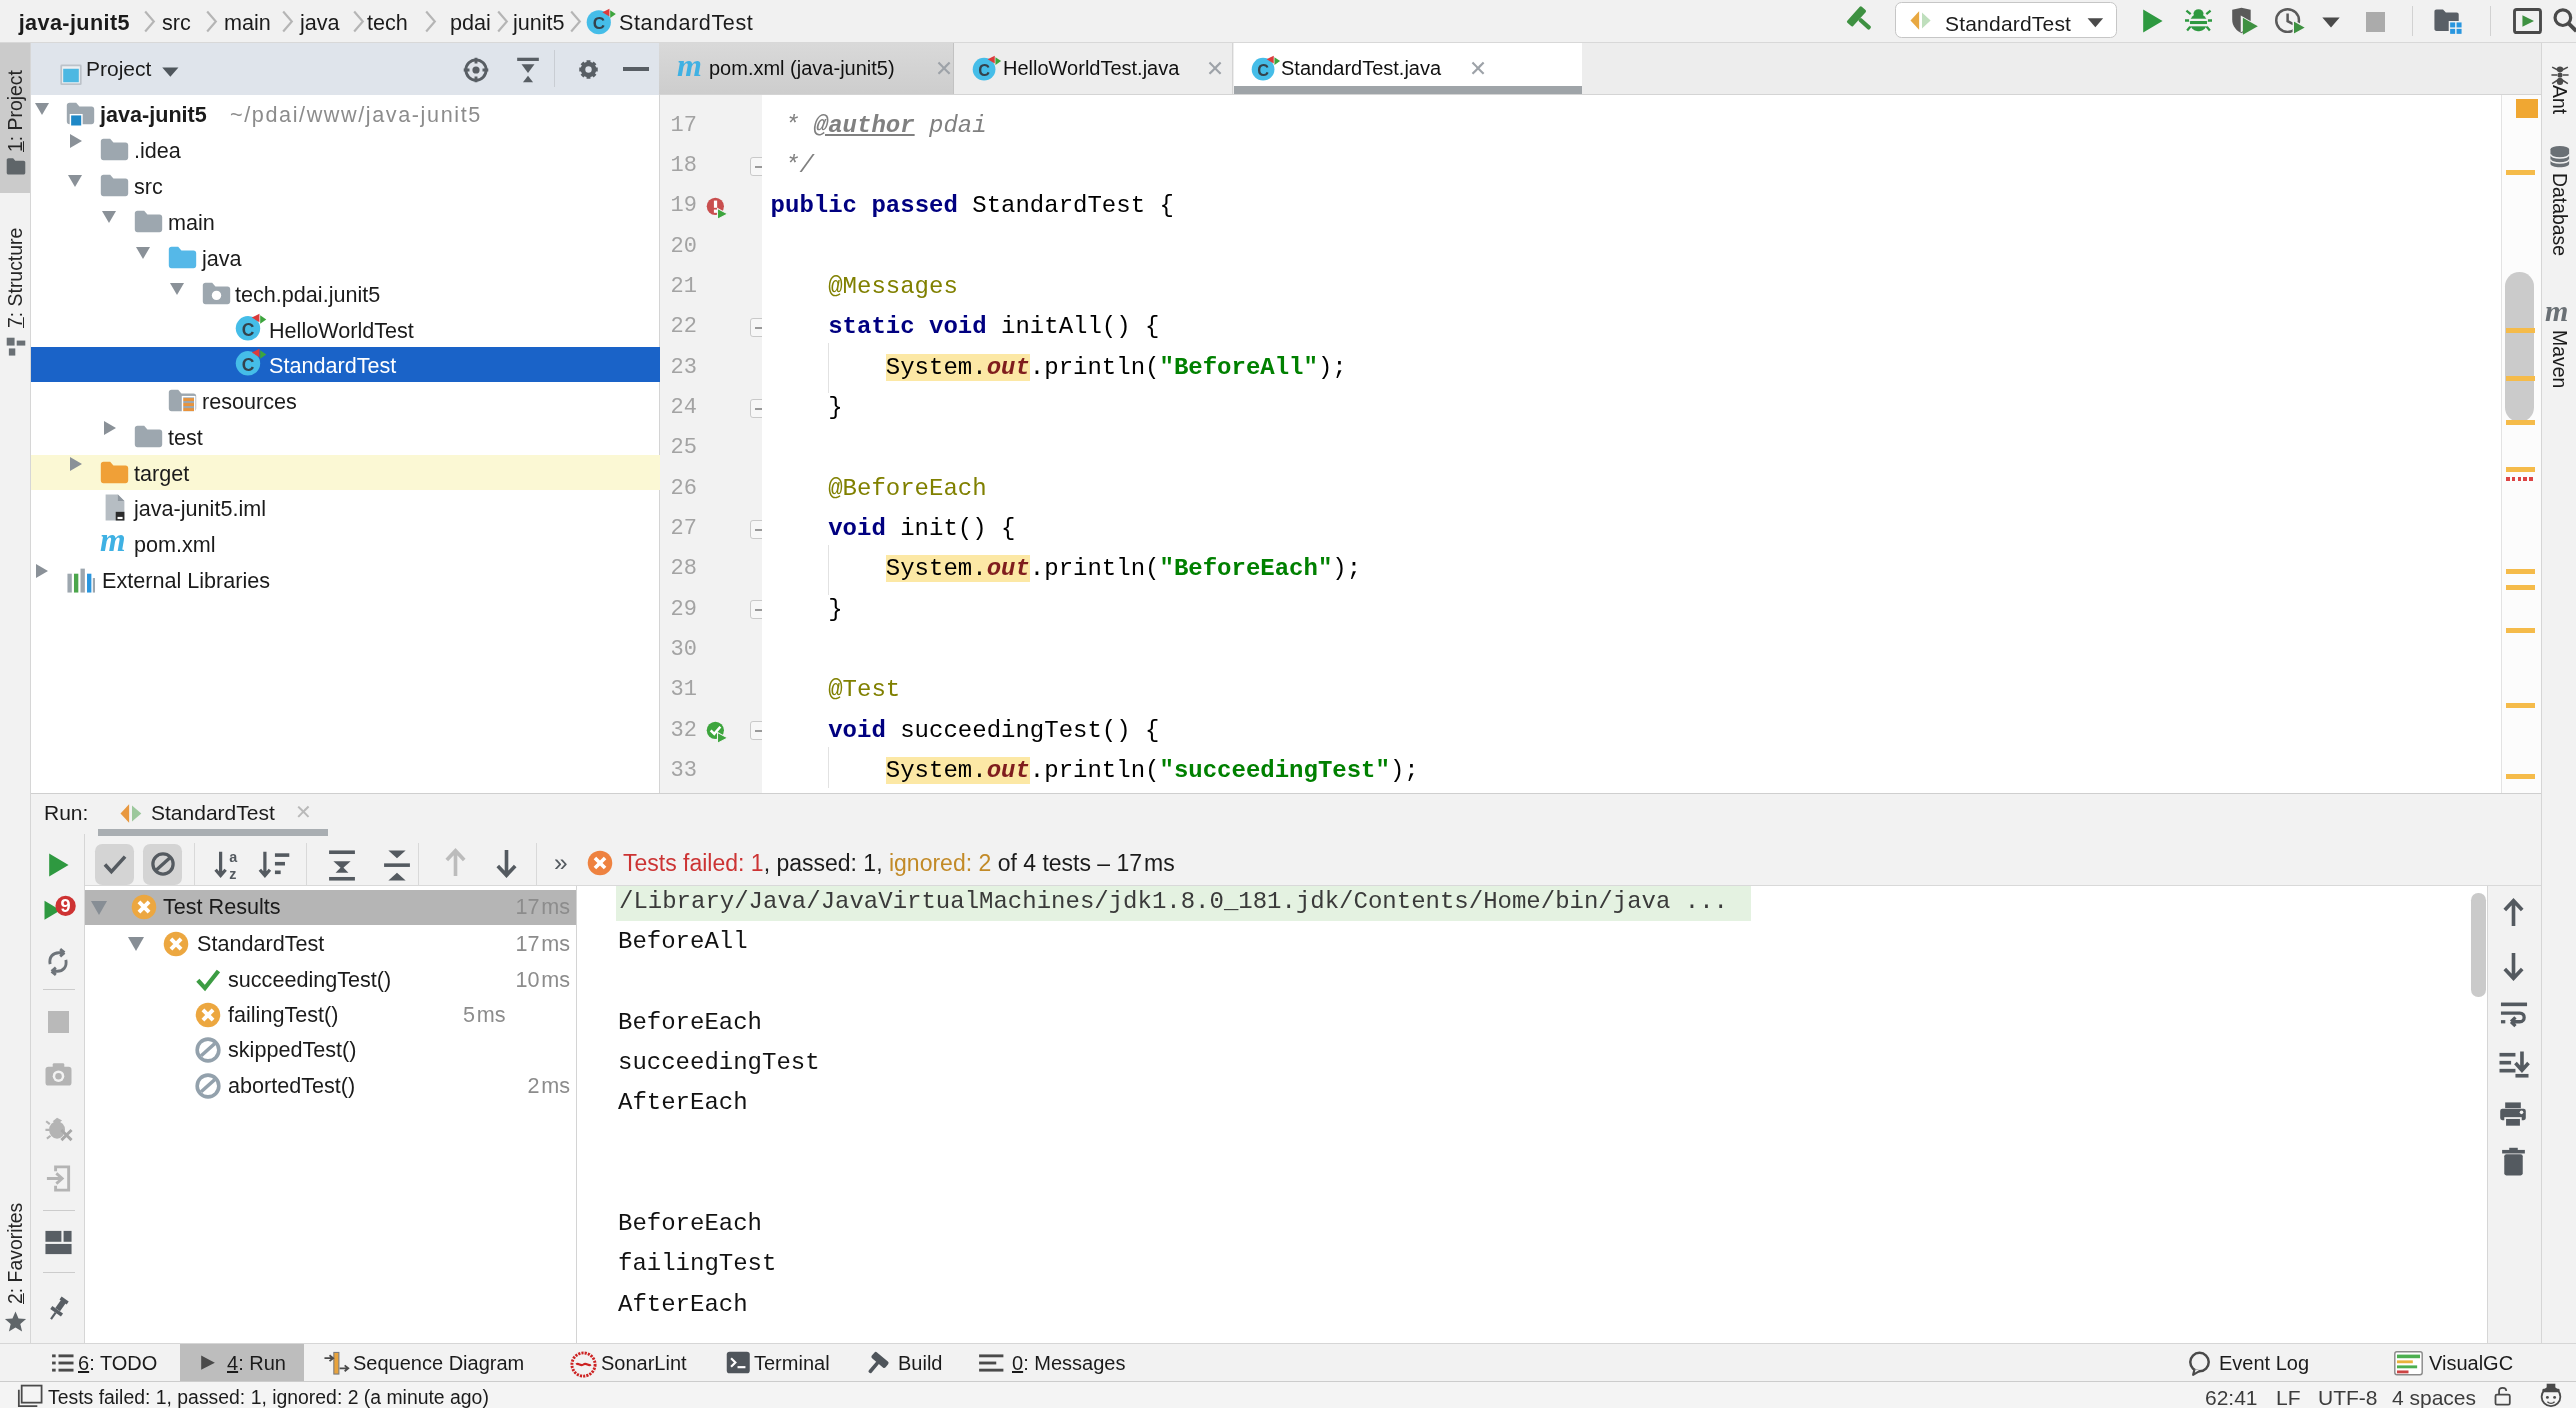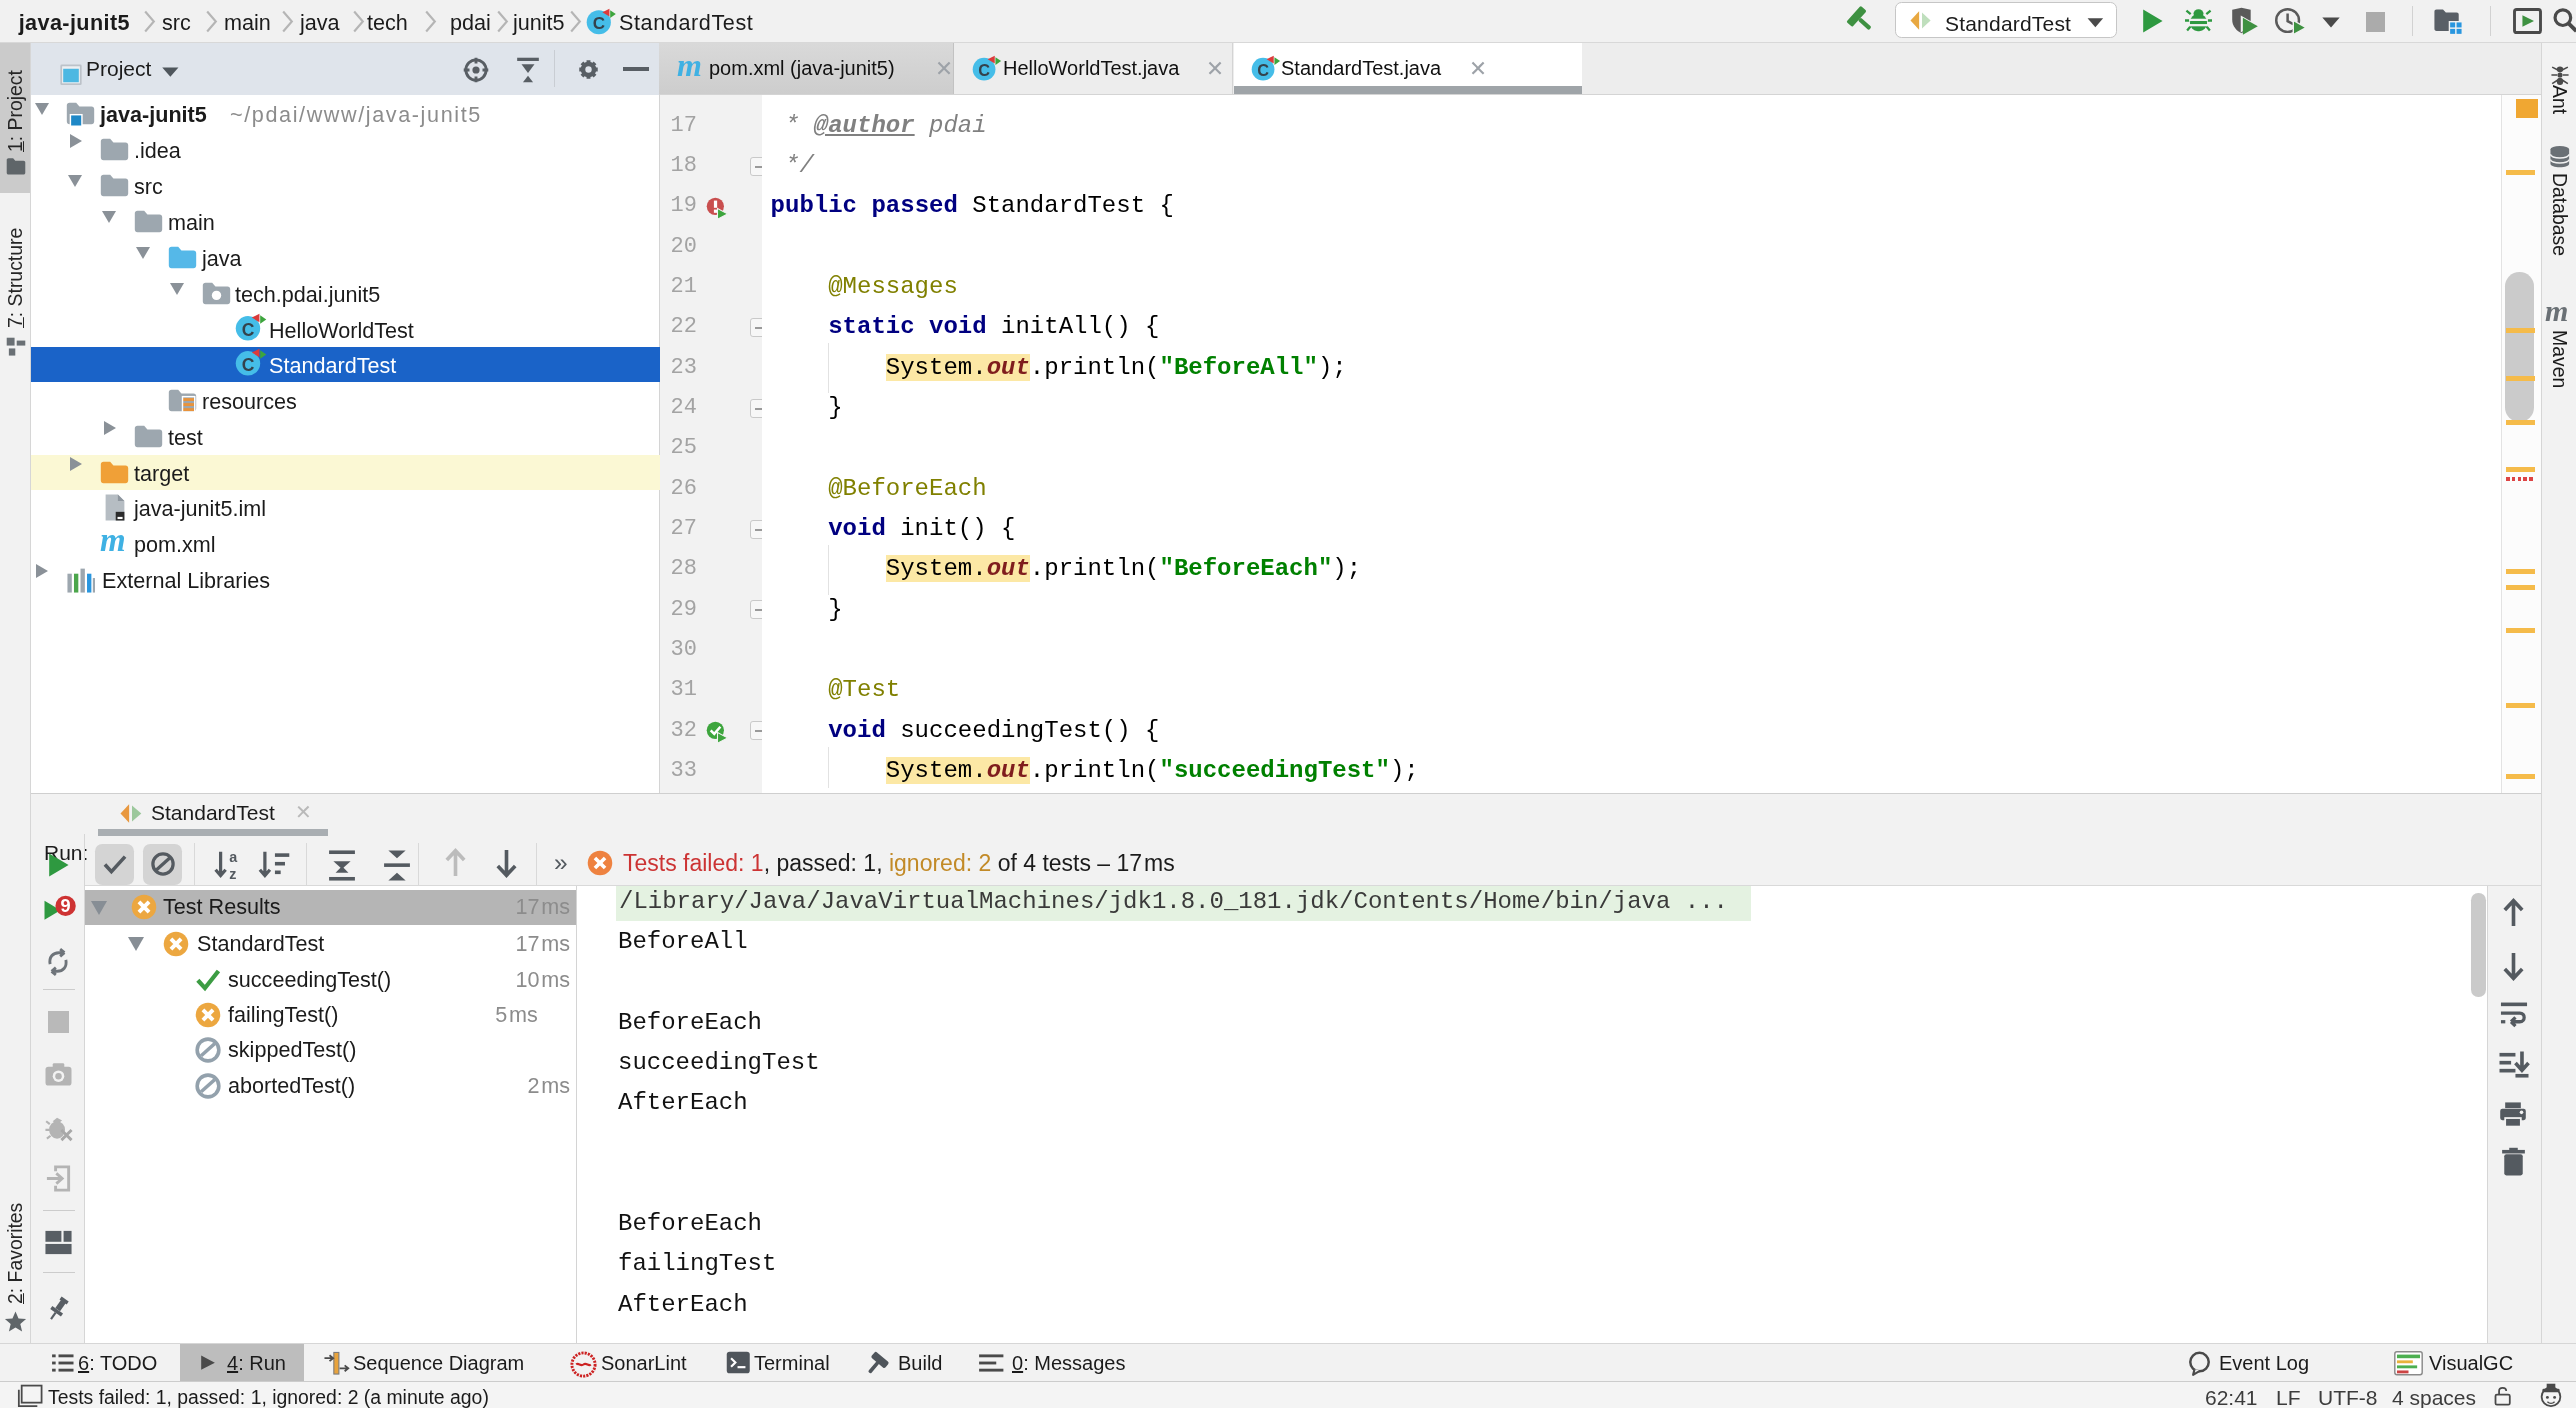--- a/index.html
+++ b/index.html
@@ -450,21 +450,21 @@
 <div style="position:absolute; left:4.3px; top:474px; width:29px; height:5px; background:#F5BB4A;"></div>
 <div style="position:absolute; left:4.3px; top:490px; width:29px; height:5px; background:#F5BB4A;"></div>
 <div style="position:absolute; left:4.3px; top:533px; width:29px; height:5px; background:#F5BB4A;"></div>
 <div style="position:absolute; left:4.3px; top:608px; width:29px; height:5px; background:#F5BB4A;"></div>
 <div style="position:absolute; left:4.3px; top:679px; width:29px; height:5px; background:#F5BB4A;"></div>
 <div style="position:absolute; left:4.3px; top:382px; width:29px; height:4.3px; background:repeating-linear-gradient(90deg,#D44 0 3.6px,#FCFCFC 3.6px 5.8px);"></div>
 
 </div>
 
 <div class="abs" id="runpanel">
-<span style="position:absolute; left:13px; top:7.2px; font-size:21px; color:#1B1B1B;margin-top:40px;">Run:</span>
+<span style="position:absolute; left:13px; top:7.2px; font-size:21px; color:#1B1B1B;">Run:</span>
 <svg style="left:88px; top:8px;" width="24.5" height="23" viewBox="0 0 34 32">
 <path d="M14 3 L2 16 L14 29 Z" fill="#E8983F"></path>
 <path d="M18 5 L31 16 L18 27 Z" fill="#9CC89C"></path>
       </svg>
 <span style="position:absolute; left:120px; top:7.2px; font-size:21px; color:#1B1B1B;">StandardTest</span>
 <span style="position:absolute; left:264px; top:5.8px; font-size:20px; color:#B9B9B9;">✕</span>
 <div style="position:absolute; left:67px; top:35px; width:230px; height:6.5px; background:#A9AEB2;"></div>
 <div style="position:absolute; left:54px; top:40px; width:2456px; height:52px; border-bottom:0.7px solid #D9D9D9;"></div>
 <div style="position:absolute; left:53px; top:40px; width:0.7px; height:510px; background:#D6D6D6;"></div>
 <div style="position:absolute; left:64px; top:50px; width:39px; height:41px; background:#D4D4D4; border-radius:7.2px;"></div>
@@ -585,21 +585,21 @@
 <svg style="left:164px; top:174px;" width="27" height="24.5" viewBox="0 0 38 34">
 <path d="M4 17 L14 28 L33 4" stroke="#3C9C43" stroke-width="6" fill="none"></path>
       </svg>
 <span class="rtrow" style="left:197px; top:173px;">succeedingTest()</span>
 <span class="rtms" style="left:432px; top:173px; width:107px; text-align:right; position:absolute;">10 ms</span>
 <svg style="left:164px; top:208px;" width="26" height="26" viewBox="0 0 36 36">
 <circle cx="18" cy="18" r="17" fill="#ECA740"></circle>
 <path d="M11 11 L25 25 M25 11 L11 25" stroke="#FFF" stroke-width="5.5"></path>
       </svg>
 <span class="rtrow" style="left:197px; top:208px;">failingTest()</span>
-<span class="rtms" style="left:432px; top:208px; width:107px; text-align:center; position:absolute;">5 ms</span>
+<span class="rtms" style="left:432px; top:208px; width:107px; text-align:left; position:absolute;">5 ms</span>
 <svg style="left:164px; top:243px;" width="26" height="26" viewBox="0 0 36 36">
 <circle cx="18" cy="18" r="15" fill="none" stroke="#93A1AC" stroke-width="5"></circle>
 <path d="M8.5 26 L27.5 9" stroke="#93A1AC" stroke-width="5"></path>
       </svg>
 <span class="rtrow" style="left:197px; top:243px;">skippedTest()</span>
 <svg style="left:164px; top:279px;" width="26" height="26" viewBox="0 0 36 36">
 <circle cx="18" cy="18" r="15" fill="none" stroke="#93A1AC" stroke-width="5"></circle>
 <path d="M8.5 26 L27.5 9" stroke="#93A1AC" stroke-width="5"></path>
       </svg>
 <span class="rtrow" style="left:197px; top:279px;">abortedTest()</span>

